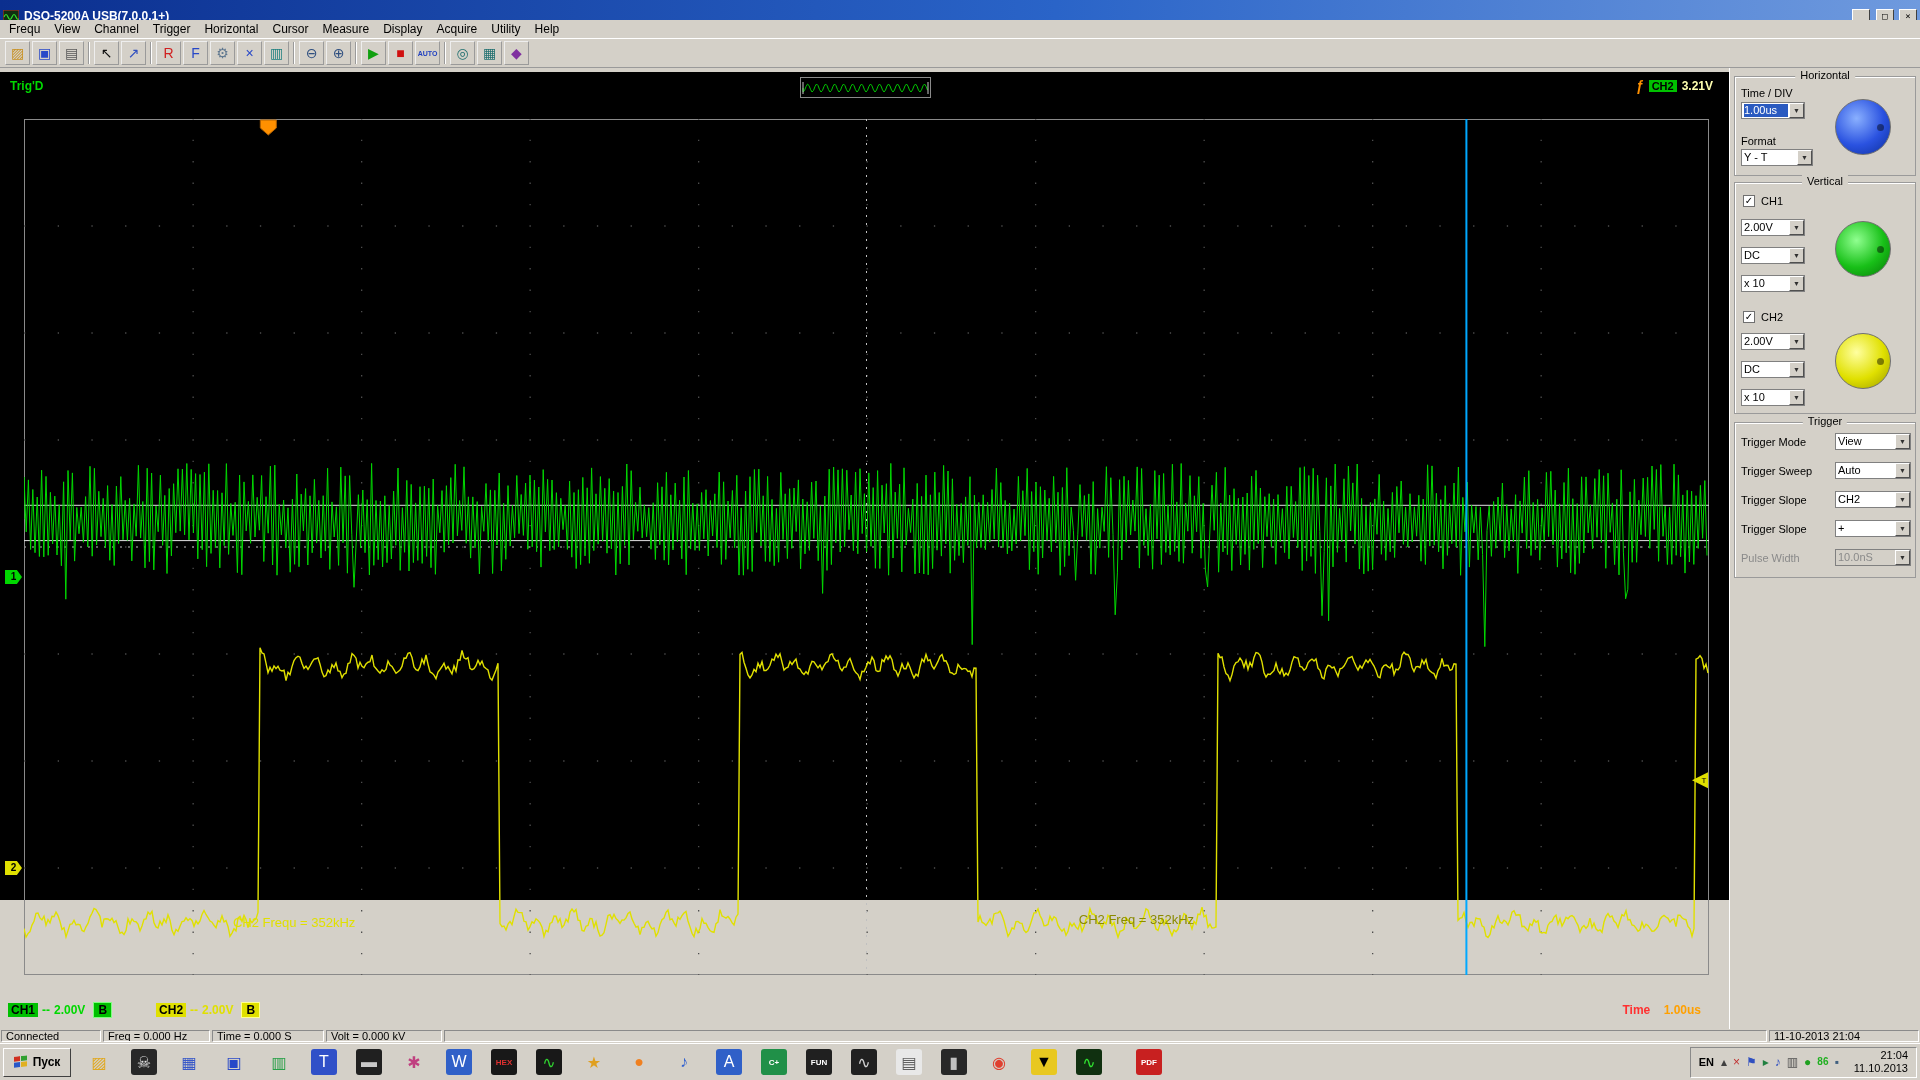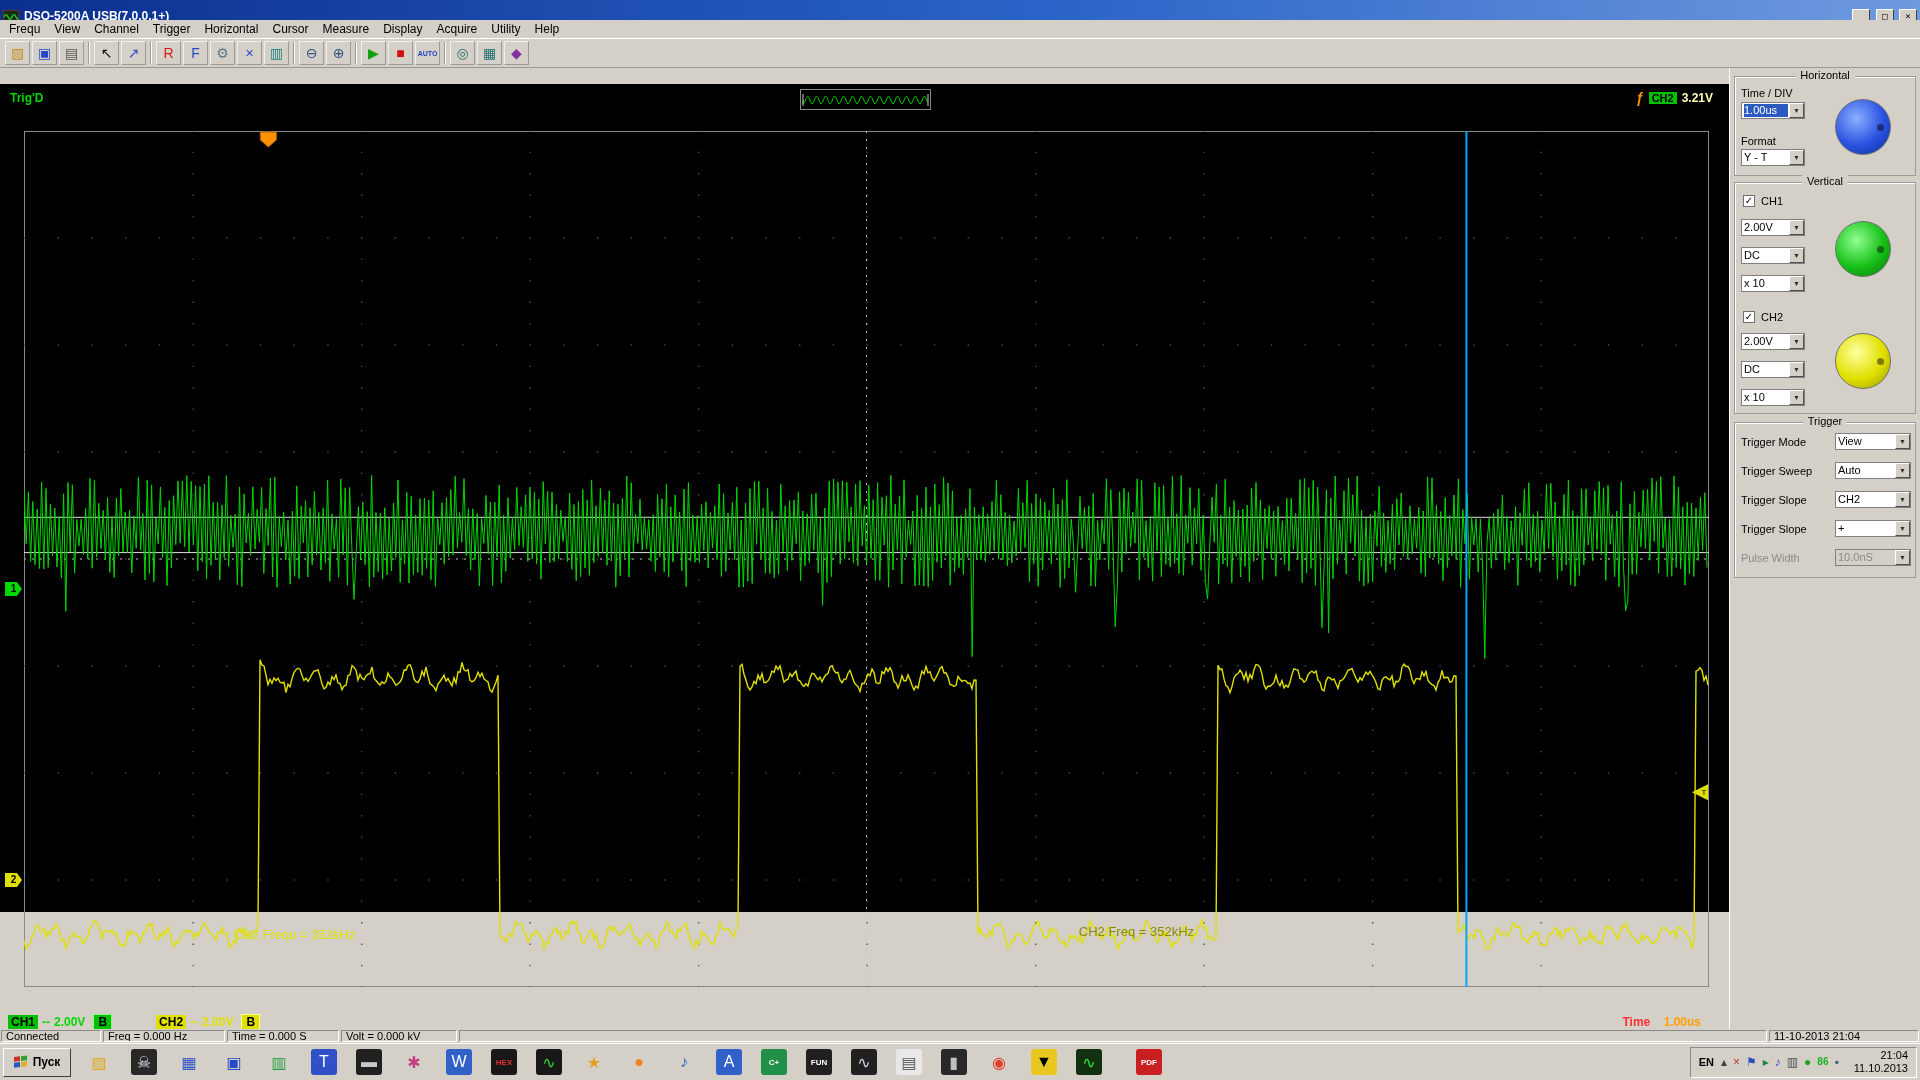--- a/index.html
+++ b/index.html
@@ -19,21 +19,21 @@
   #menubar{position:absolute;top:20px;height:18px;width:100%;display:flex;align-items:center;background:#d4d0c8;padding-left:2px}
   .menu-item{padding:1px 7px;font-size:12px;white-space:nowrap}
   #toolbar{position:absolute;top:38px;height:30px;width:100%;display:flex;align-items:center;background:#d4d0c8;
     border-top:1px solid #fff;border-bottom:1px solid #9a9a9a;padding-left:4px}
   .tool-btn{width:25px;height:24px;margin:0 1px;background:#d4d0c8;border:1px solid;border-color:#eee #9a9a9a #9a9a9a #eee;
     display:flex;align-items:center;justify-content:center;font-size:14px;cursor:default}
   .tool-glyph.tiny{font-size:7px;font-weight:bold;letter-spacing:0}
   .tb-sep{width:2px;height:22px;margin:0 3px;border-left:1px solid #9a9a9a;border-right:1px solid #fff}
 
   
-  #scope-area{position:absolute;left:0;top:84px;width:1729px;height:828px;background:#000}
+  #scope-area{position:absolute;left:0;top:72px;width:1729px;height:828px;background:#000}
   #trig-status{position:absolute;left:10px;top:7px;color:#00d800;font-size:12px;font-weight:bold}
   #preview-box{position:absolute;left:800px;top:5px;width:131px;height:21px;border:1px solid #8a8a8a;background:#000}
   #trig-readout{position:absolute;right:16px;top:6px;display:flex;align-items:center;gap:5px}
   #trig-symbol{color:#ff9000;font-weight:bold;font-style:italic;font-size:14px}
   #trig-ch{background:#00c000;color:#000;font-size:11px;font-weight:bold;padding:0 3px}
   #trig-level{color:#ffffb0;font-size:12px;font-weight:bold}
   #scope-grid{position:absolute;left:24px;top:47px;width:1685px;height:856px}
   #scope-svg{display:block}
   .gmarker{position:absolute;left:5px;width:17px;height:14px;font-size:10px;font-weight:bold;color:#000;text-align:center;
     line-height:14px;clip-path:polygon(0 0,70% 0,100% 50%,70% 100%,0 100%)}
@@ -247,21 +247,21 @@
   <div id="side-panel">
     <div class="group" id="grp-h">
       <span class="group-title">Horizontal</span>
       <span class="pl" style="left:6px;top:10px">Time / DIV</span>
       <div class="combo selected" style="left:6px;top:25px;width:64px">
         <span class="combo-val">1.00us</span>
         <span class="combo-btn">▼</span>
       </div>
       <div class="knob blue" style="left:100px;top:22px"></div>
       <span class="pl" style="left:6px;top:58px">Format</span>
-      <div class="combo" style="left:6px;top:72px;width:64px">
+      <div class="combo" style="left:6px;top:72px;width:72px">
         <span class="combo-val">Y - T</span>
         <span class="combo-btn">▼</span>
       </div>
     </div>
 
     <div class="group" id="grp-v">
       <span class="group-title">Vertical</span>
       <span class="checkbox" style="left:8px;top:12px">✓</span>
       <span class="chk-label" style="left:26px;top:12px">CH1</span>
       <div class="combo" style="left:6px;top:36px;width:64px">
@@ -332,21 +332,21 @@
               <span class="combo-val">10.0nS</span>
               <span class="combo-btn">▼</span>
             </div>
           </div>
         </div>
     </div>
   </div>
 
   <div id="statusbar">
       <div class="sb-cell" style="width: 100px;">Connected</div>
-      <div class="sb-cell" style="width: 122px;">Freq = 0.000 Hz</div>
+      <div class="sb-cell" style="width: 107px;">Freq = 0.000 Hz</div>
       <div class="sb-cell" style="width: 112px;">Time = 0.000 S</div>
       <div class="sb-cell" style="width: 116px;">Volt = 0.000 kV</div>
       <div class="sb-cell sb-spacer"></div>
       <div class="sb-cell" style="width: 150px;">11-10-2013 21:04</div>
     </div>
 
   <div id="taskbar">
     <button id="start-btn">
       <svg width="14" height="13" viewBox="0 0 14 13" style="transform:skewY(-6deg)">
         <rect x="0" y="0" width="6" height="5" fill="#d03020"></rect>

